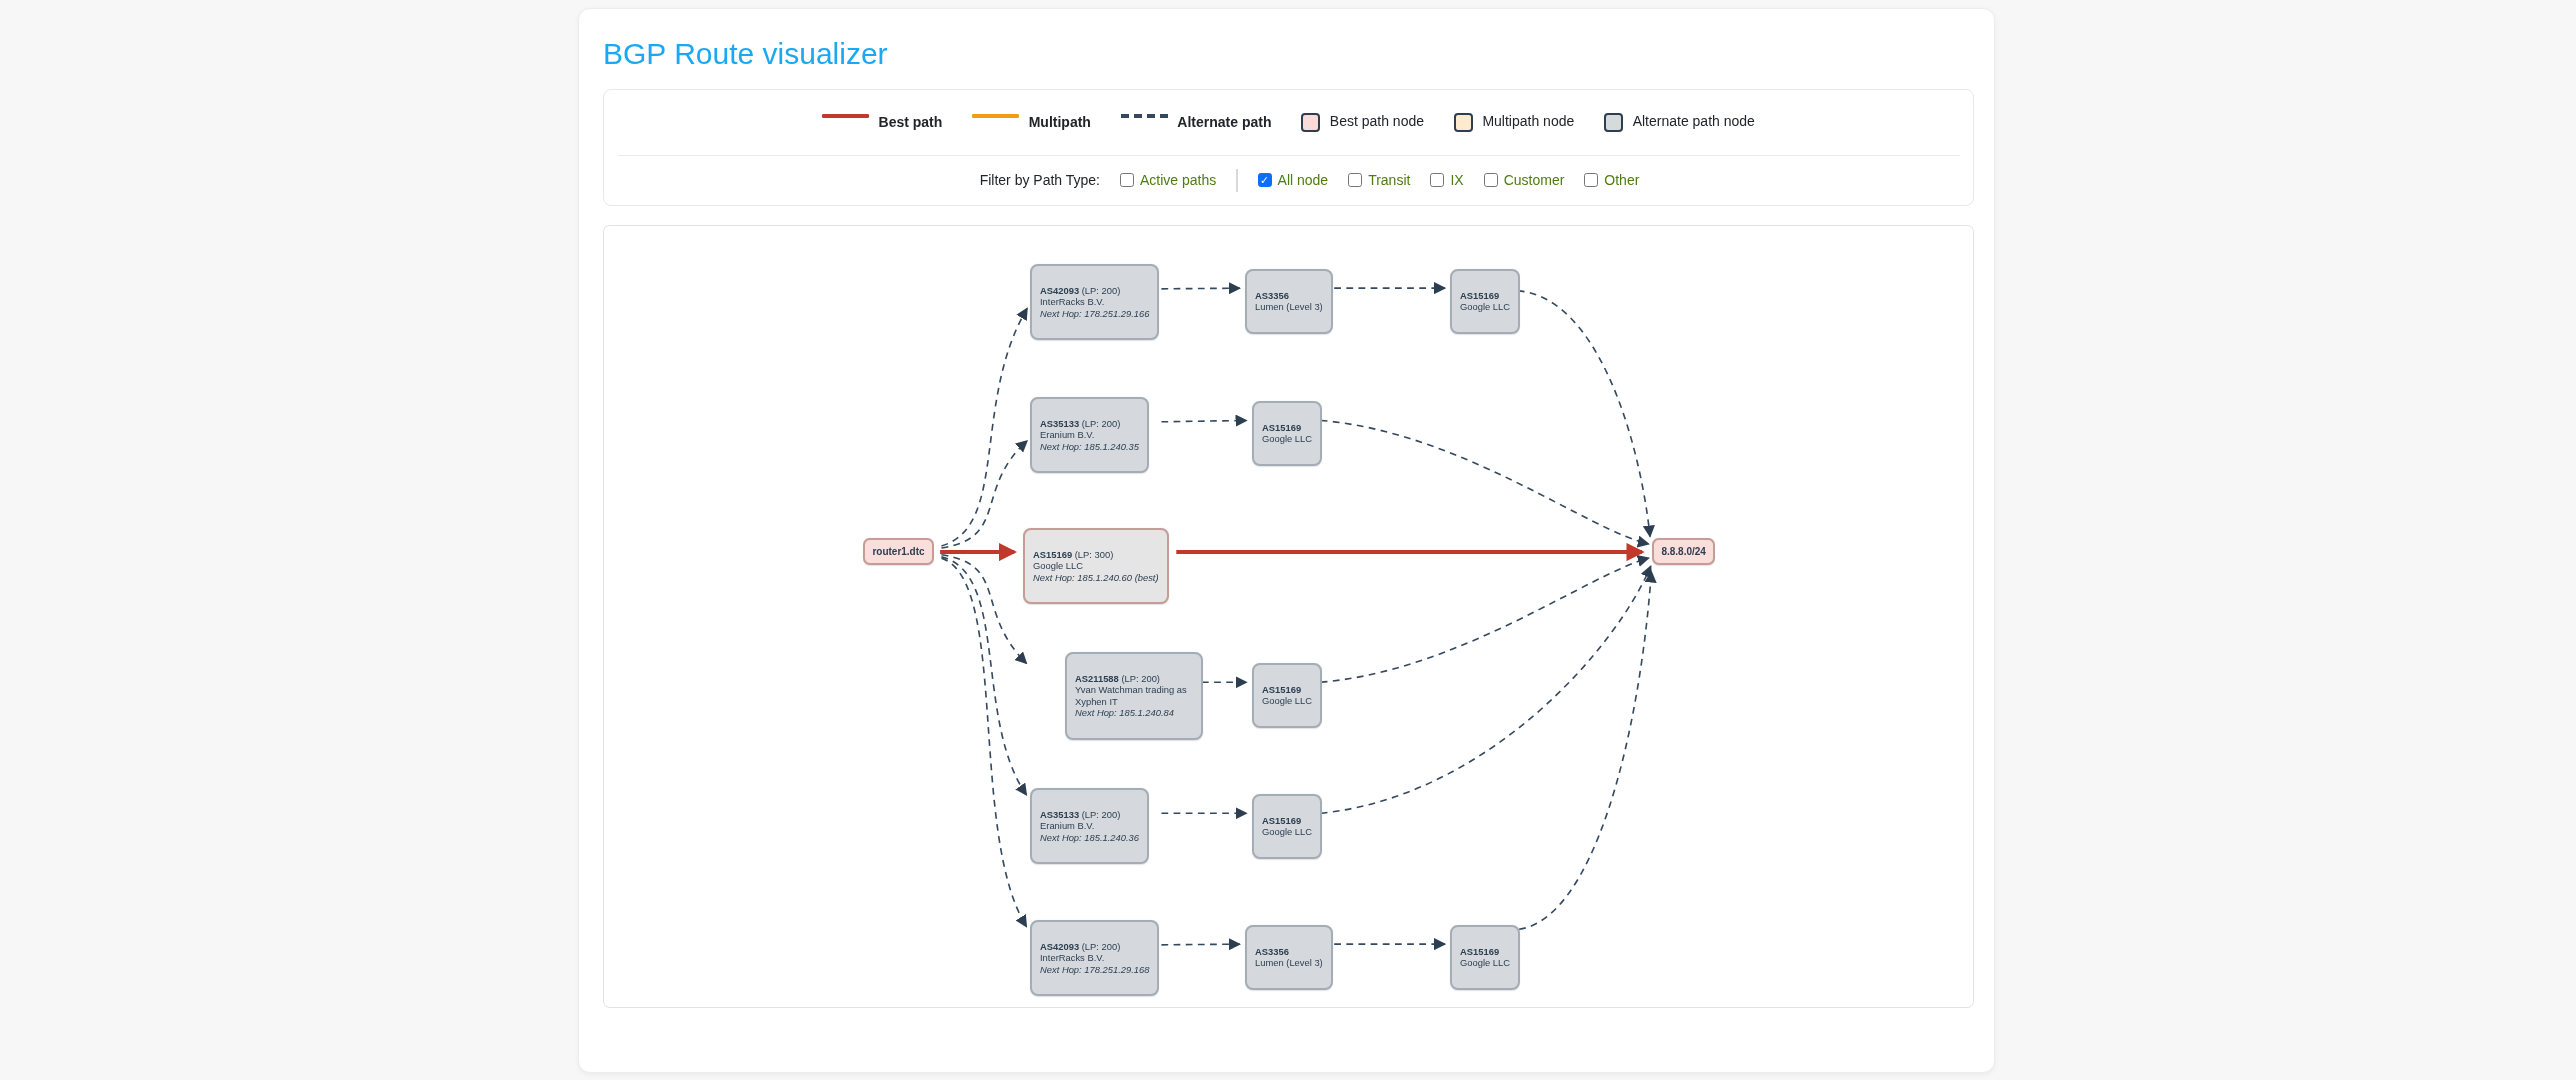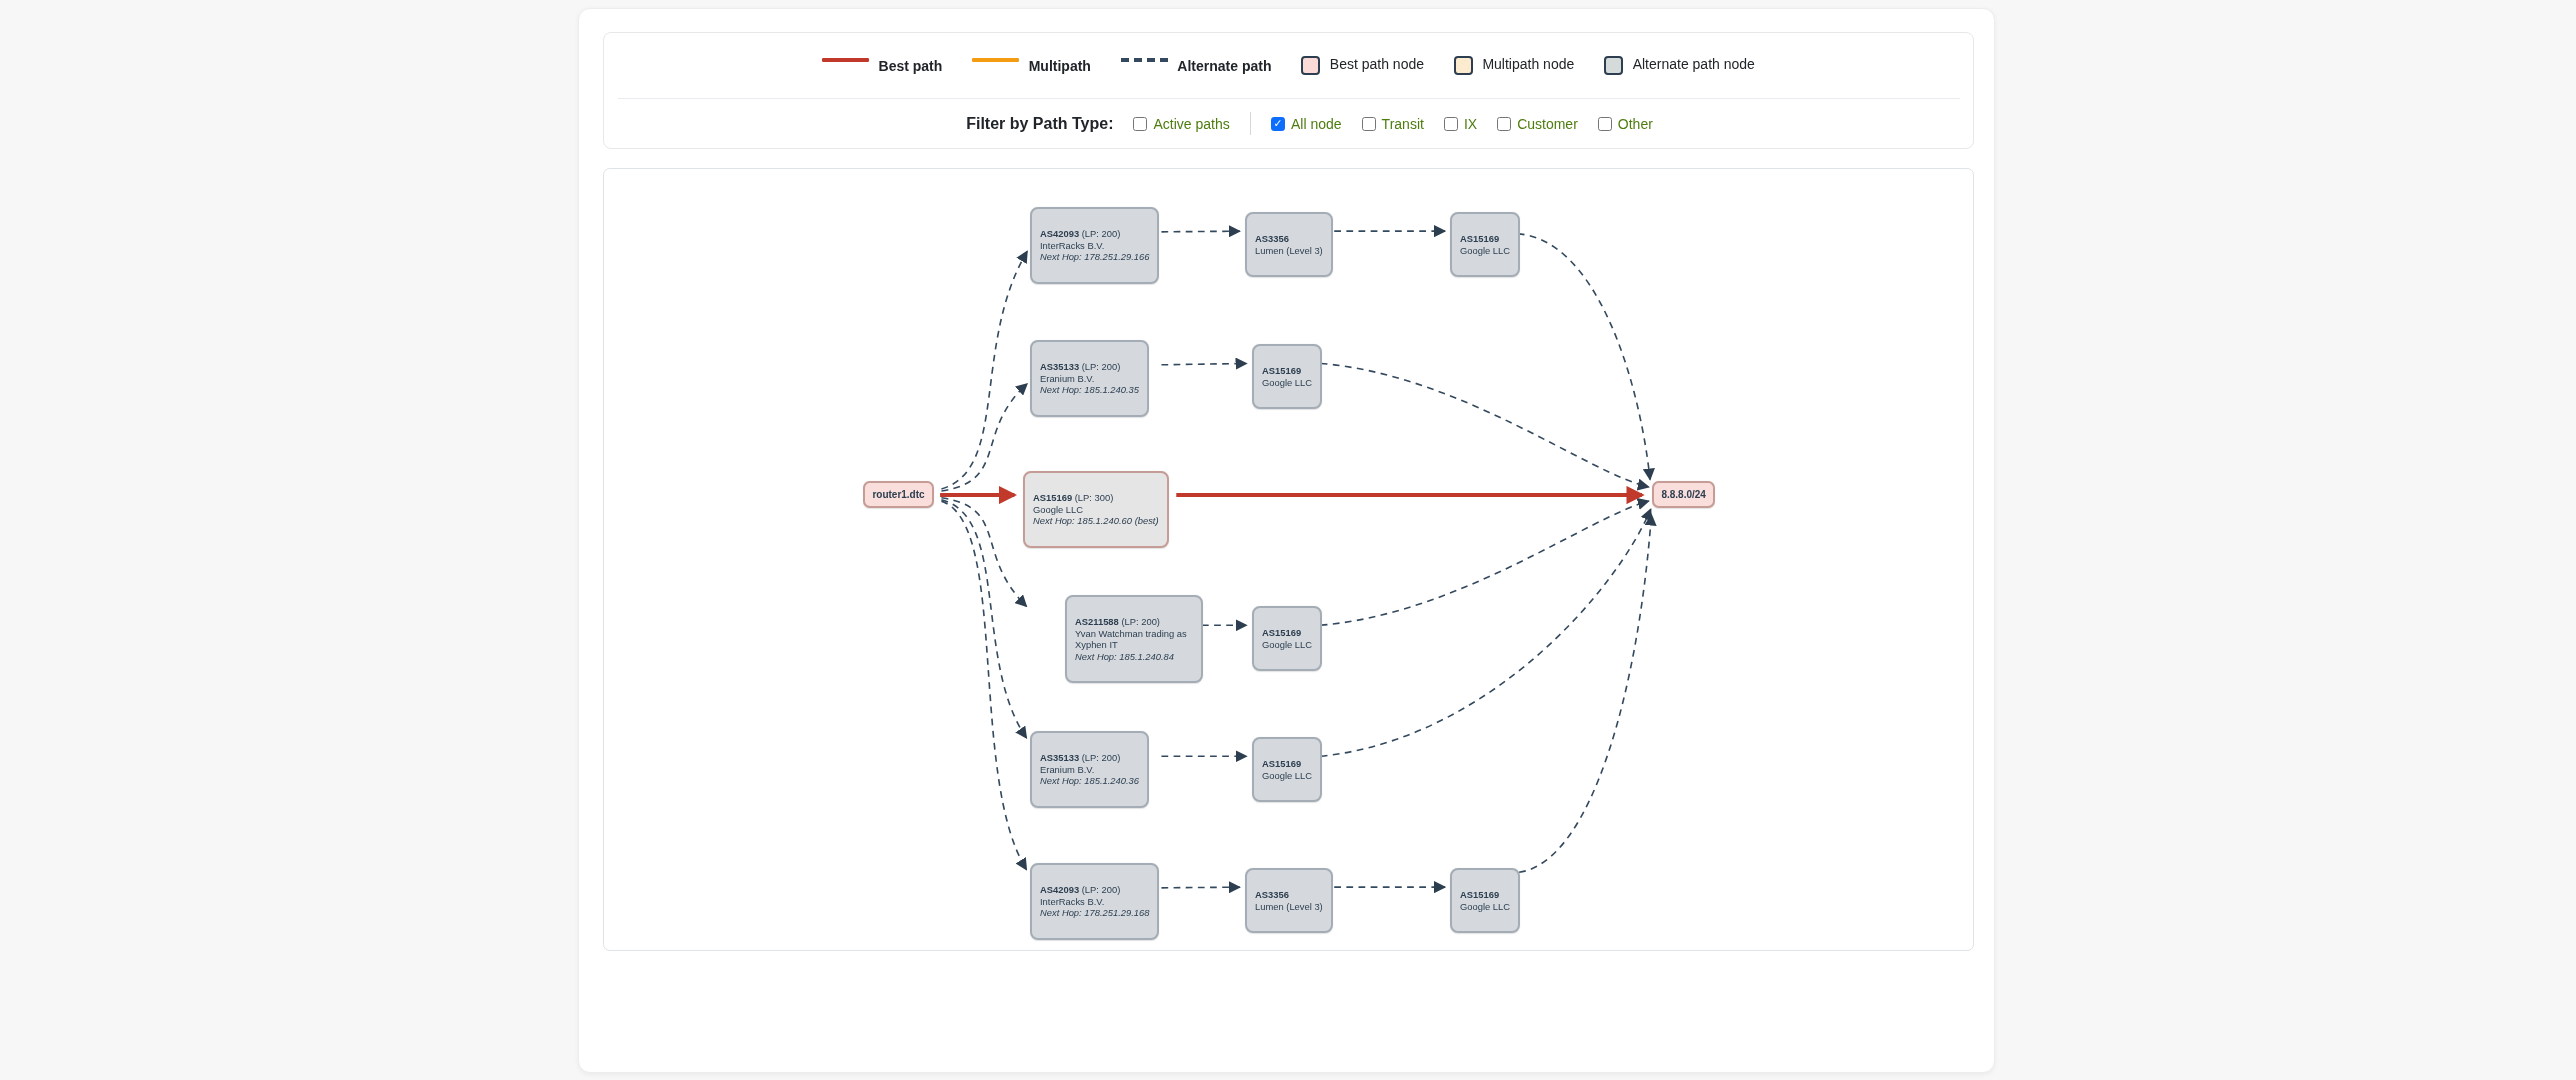--- a/index.html
+++ b/index.html
@@ -27,21 +27,21 @@
   .lg-line.best { background:#c0392b; }
   .lg-line.multi { background:#f39c12; }
   .lg-line.alt { height:0; border-top:4px dashed #34495e; border-radius:0; background:none; }
   .lg-sq { width:19px; height:19px; border:2px solid #2c3e50; border-radius:4px; }
   .lg-sq.best { background:#fadbd8; }
   .lg-sq.multi { background:#fdebd0; }
   .lg-sq.alt { background:#d5dbdb; }
   .hdivider { border-top:1.3px solid #e9ecef; margin:0 13.5px; }
 
   .filter-row { display:flex; justify-content:center; align-items:center; height:49px; gap:20px; }
-  .filter-label { font-size:16px; font-weight:bold; color:#212529;padding-left:42px; }
+  .filter-label { font-size:14px; font-weight:normal; color:#212529;padding-left:42px; }
   .f-item { display:flex; align-items:center; gap:6px; font-size:14px; color:#4d7c0f; cursor:pointer; }
   .cb { width:14px; height:14px; border:1.3px solid #757575; border-radius:2.7px; background:#fff;
         display:flex; align-items:center; justify-content:center; }
   .cb.checked { background:#0d6efd; border-color:#0d6efd; }
   .cb.checked::after { content:"\2713"; color:#fff; font-size:10.8px; font-weight:bold; line-height:1; }
   .vdivider { width:1.3px; height:23px; background:#d6d8db; }
 
   .graph-panel { position:relative; border:1.3px solid #dfe3e6; border-radius:6.7px;
                  height:783px; background:#fff; overflow:hidden; }
   .edges { position:absolute; left:0; top:0; }
@@ -56,20 +56,21 @@
   .gnode.wrap { white-space:normal; width:138px;margin-left:36px; }
   .endpoint { position:absolute; border-radius:6.7px; padding:6px 7.4px; font-size:10px;
               font-weight:bold; color:#2c3e50; background:#f9dedb; border:2px solid #c69c96;
               white-space:nowrap; box-shadow:0 0.7px 1.3px rgba(0,0,0,.12); }
 </style>
 </head>
 <body>
 
 <div class="card">
 
+  <h1 class="page-title">BGP Route visualizer</h1>
 
 
   <div class="legend-box">
     <div class="legend-row">
       <div class="lg-item">
         <span class="lg-line best"></span>
         <span class="lg-label-bold">Best path</span>
       </div>
       <div class="lg-item">
         <span class="lg-line multi"></span>

